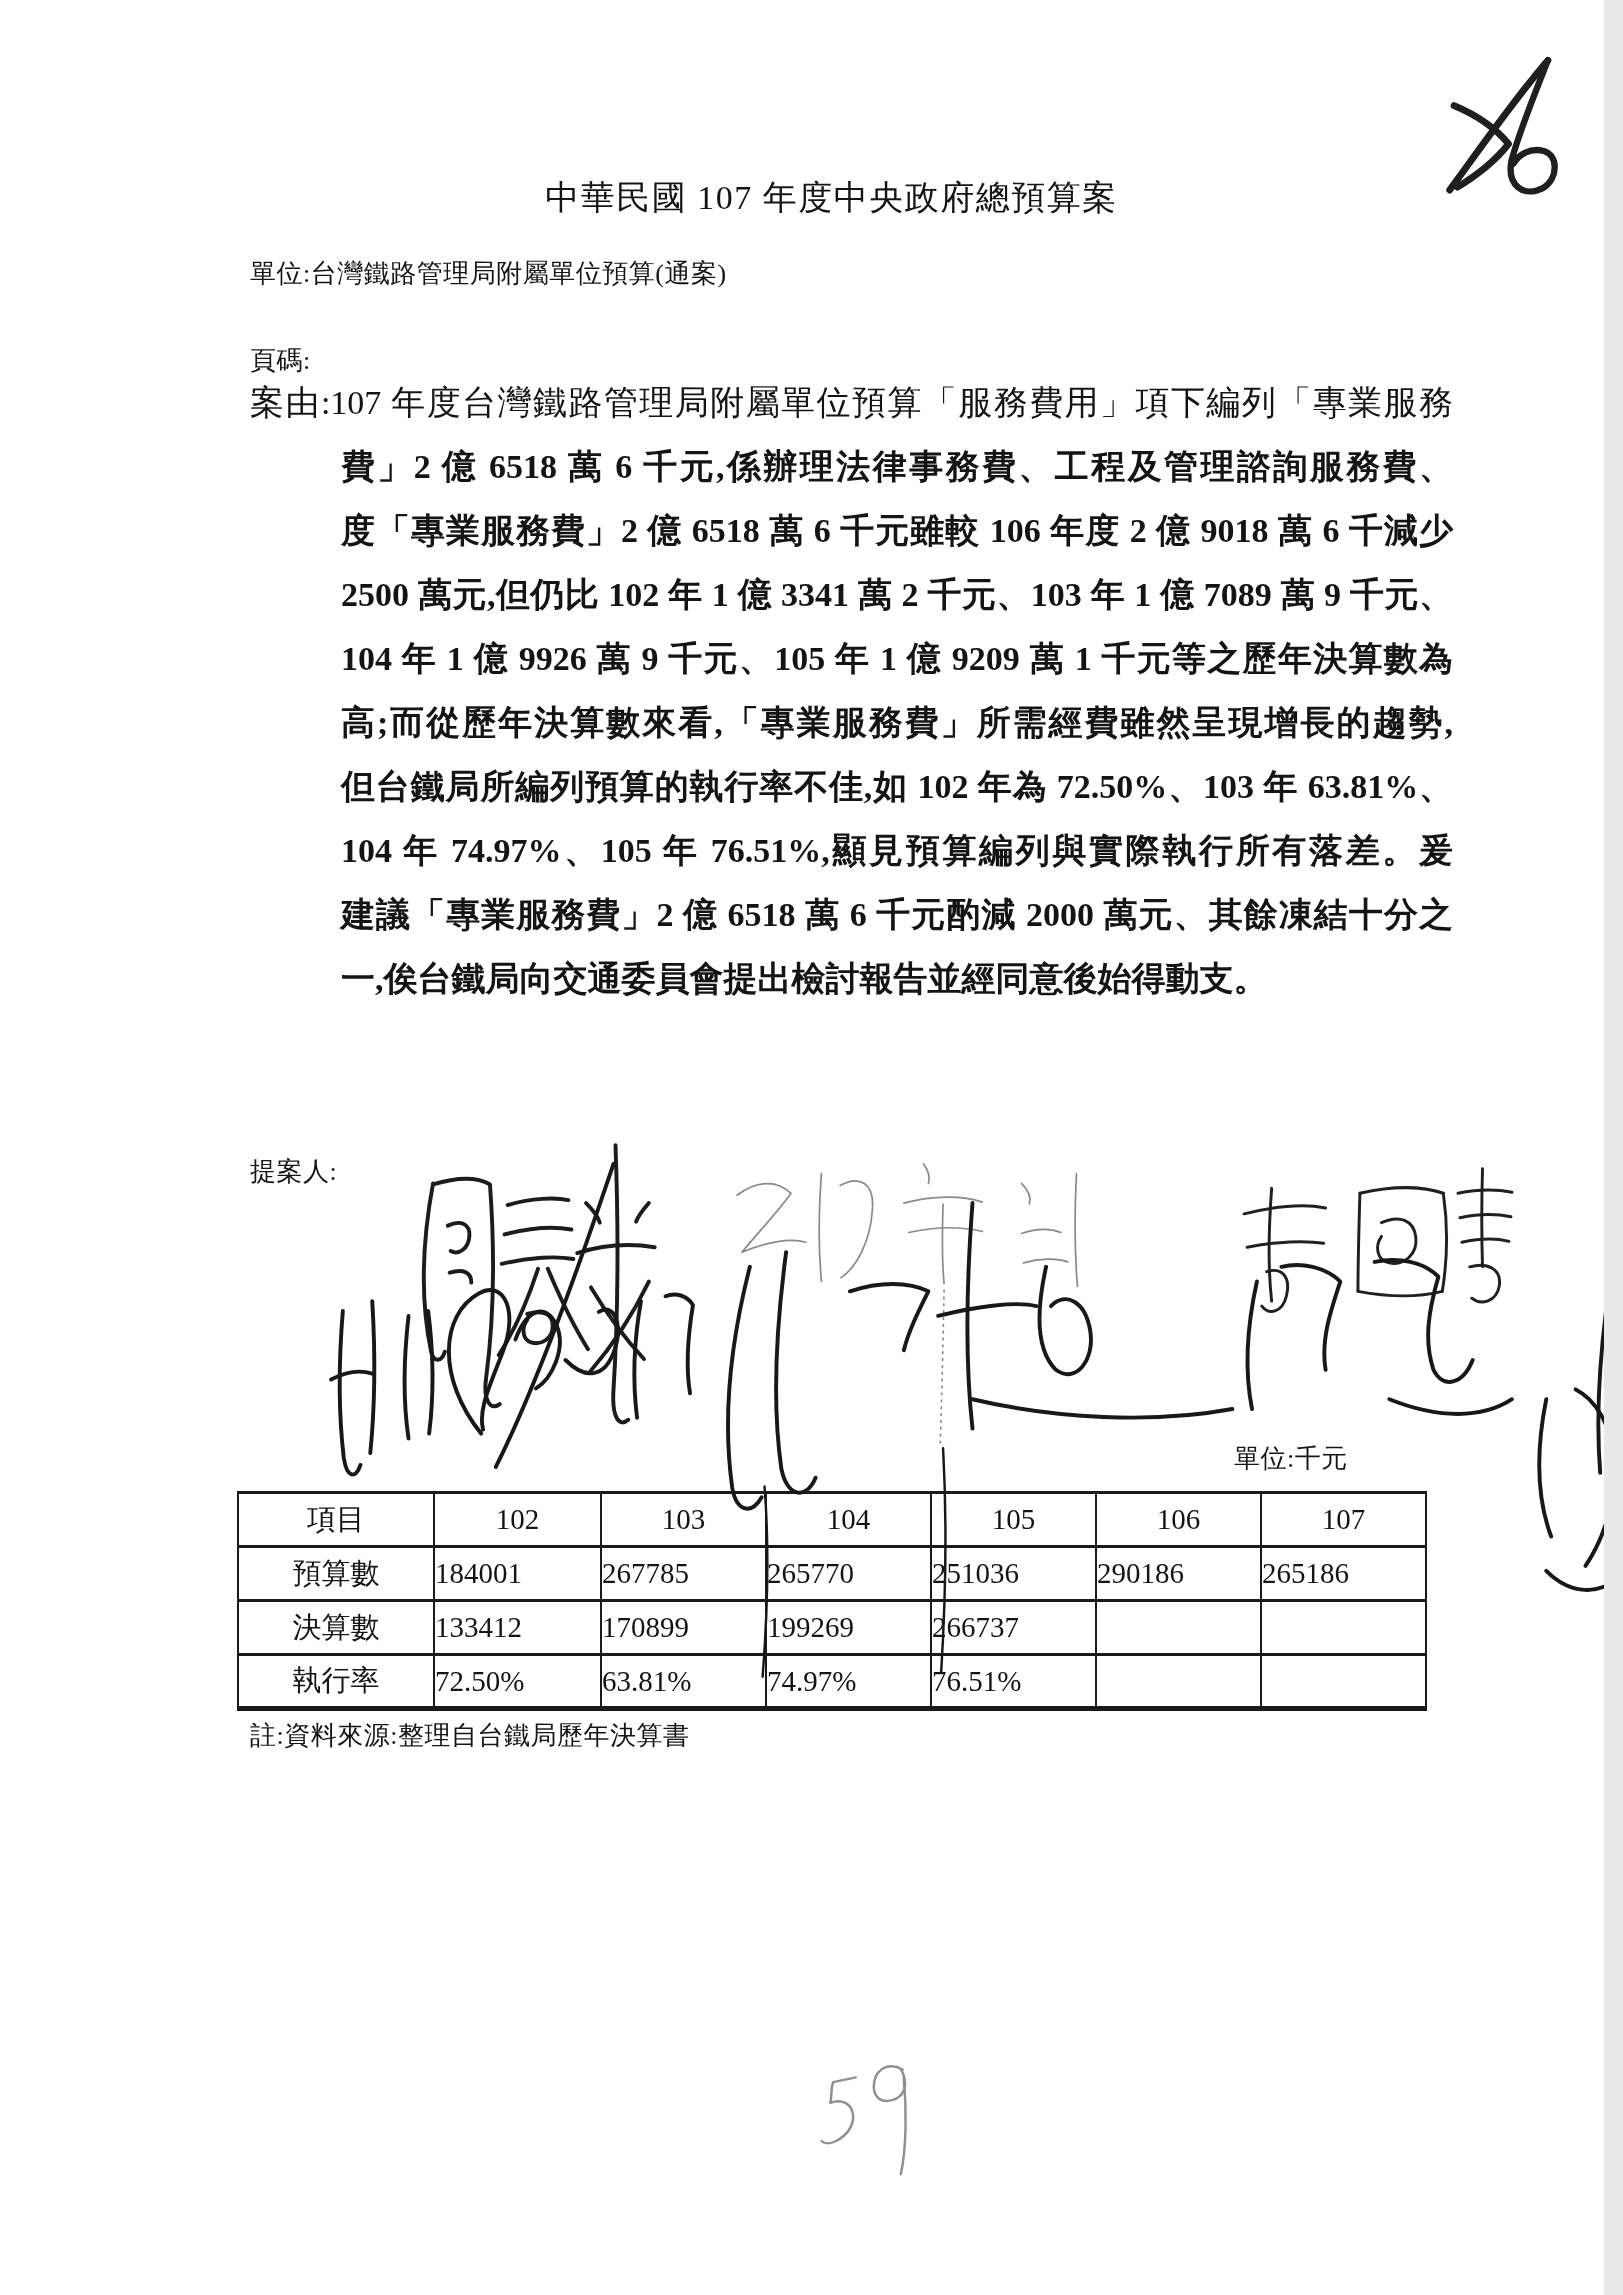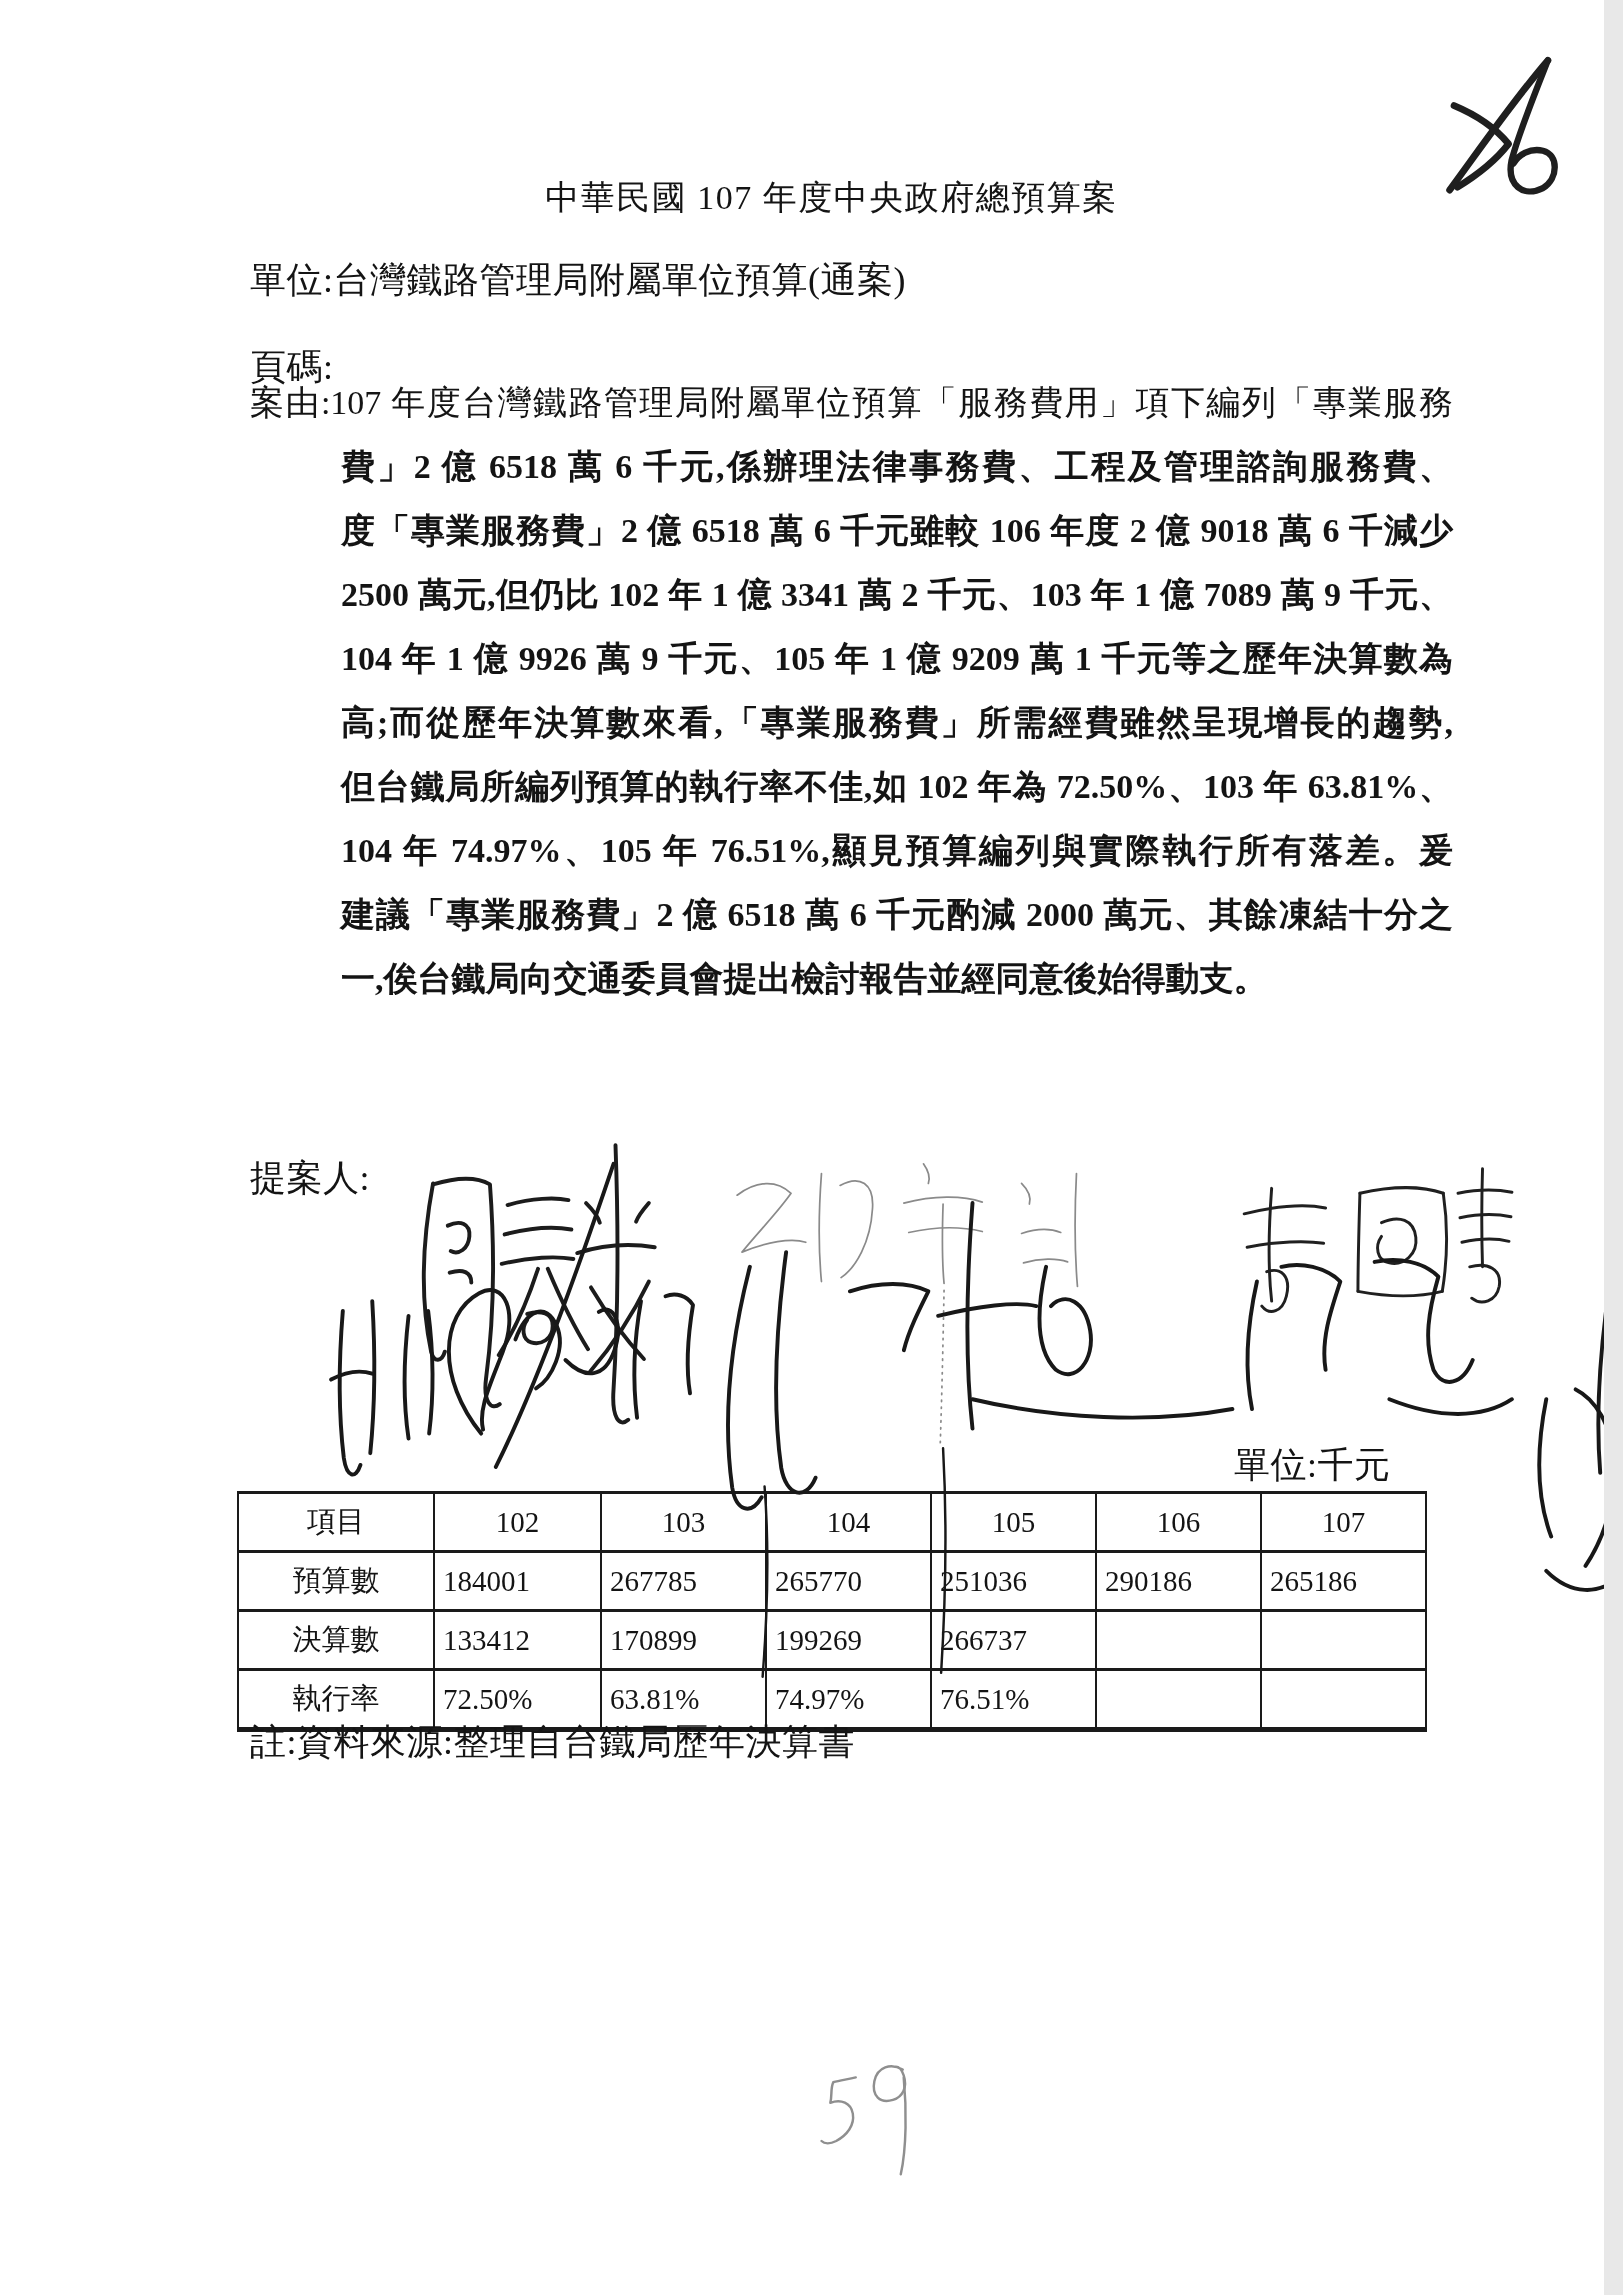--- a/index.html
+++ b/index.html
@@ -5,33 +5,33 @@
   html,body{margin:0;padding:0;background:#e8e8e8;}
   .page{
     position:relative;width:1604px;height:2295px;background:#ffffff;
     font-family:"Liberation Serif","DejaVu Serif",serif;color:#141414;overflow:hidden;
   }
   .abs{position:absolute;white-space:nowrap;}
   .doc-title{
     position:absolute;left:59px;right:0;top:175px;text-align:center;
     font-size:34px;letter-spacing:1.5px;font-weight:400;
   }
-  .meta-line{font-size:36px;letter-spacing:0.5px;}
+  .meta-line{font-size:26px;letter-spacing:0.5px;}
   .case-block{position:absolute;left:250px;top:371px;width:1203px;}
   .cline{height:64px;line-height:64px;font-size:34px;letter-spacing:0px;}
   .jl{text-align:justify;text-align-last:justify;}
   .cont{margin-left:91px;font-weight:bold;}
   table.budget{
     position:absolute;left:237px;top:1491px;width:1187px;
     border-collapse:collapse;table-layout:fixed;font-size:29px;
   }
   table.budget td,table.budget th{
     border-left:2px solid #1a1a1a;border-right:2px solid #1a1a1a;
     border-top:3.4px solid #1a1a1a;border-bottom:3.4px solid #1a1a1a;
-    font-weight:400;padding:8px;
+    font-weight:400;padding:0;
   }
   table.budget tr{height:54px;}
   table.budget tr:last-child td{border-bottom-width:5.4px;}
   td.c,th.c{text-align:center;}
   td.v{text-align:left;padding-right:18.6px;margin-top:14px;}
   svg.ink{position:absolute;pointer-events:none;}
   svg.ink path{fill:none;stroke-linecap:round;stroke-linejoin:round;}
   .z2{z-index:2;}
 </style>
 </head>

